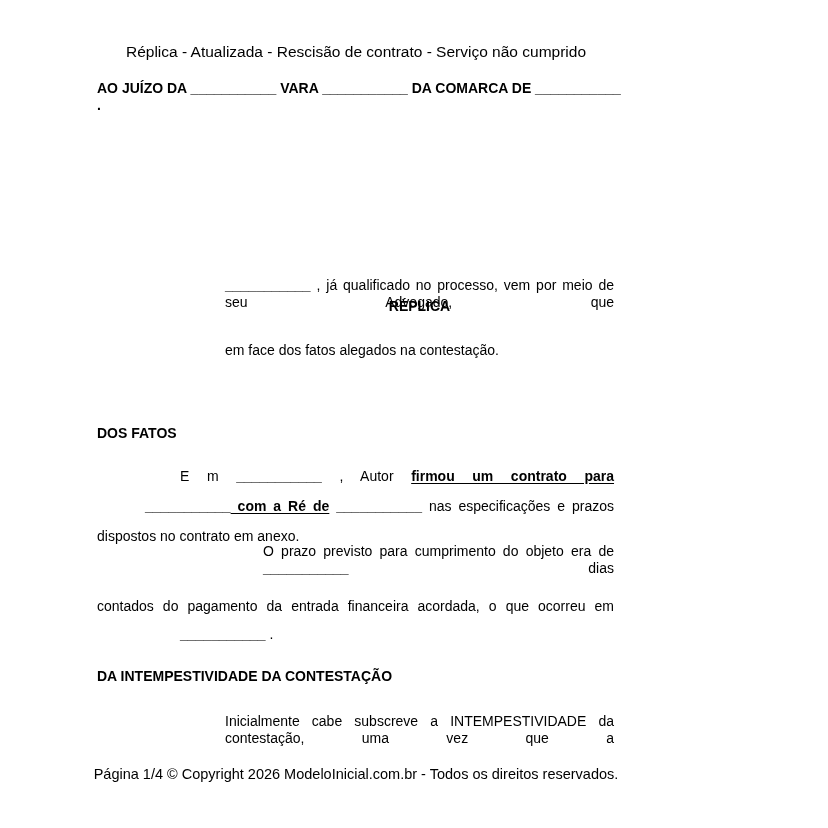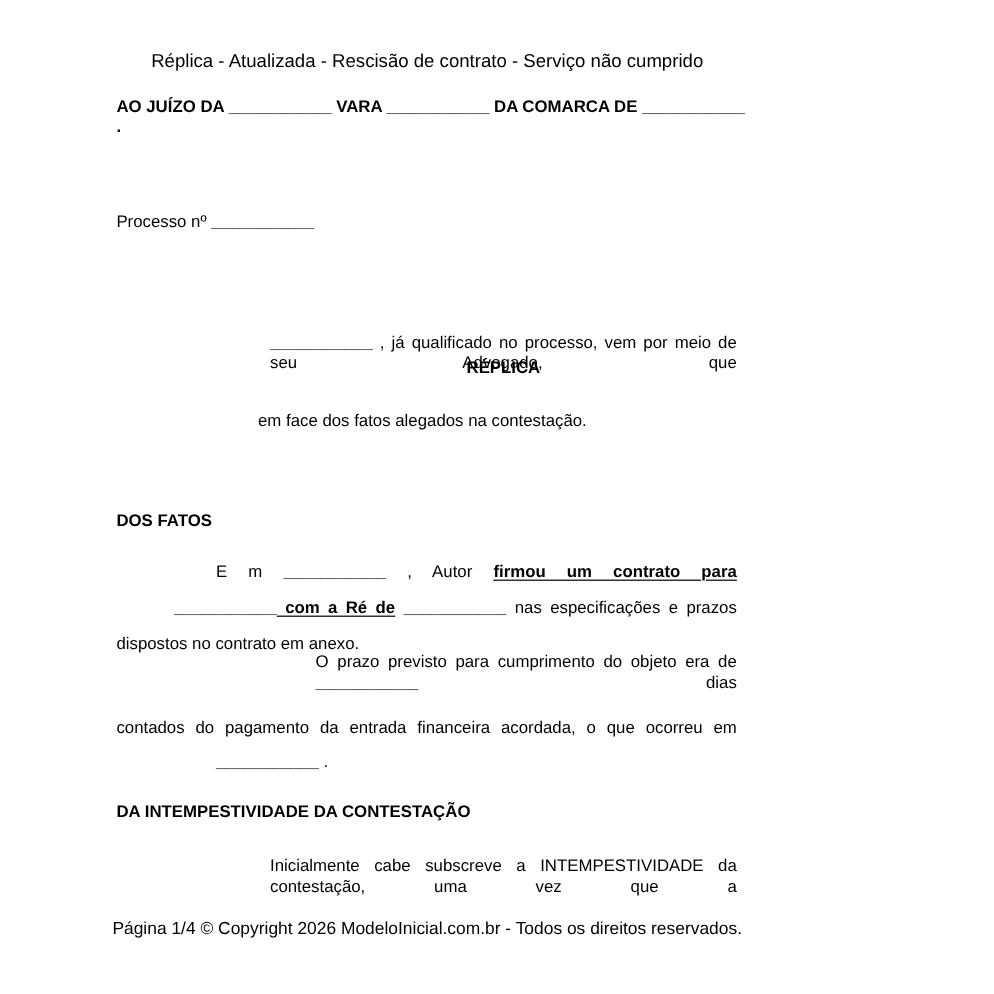--- a/index.html
+++ b/index.html
@@ -18,42 +18,41 @@
   .just { text-align:justify; text-align-last:justify; }
   .blank { font-weight:700; text-decoration:none; letter-spacing:0; }
   .bu { font-weight:700; text-decoration:underline; text-underline-offset:2px; }
 
   .l-title   { top:43px;  left:0; right:0; font-size:15.5px; }
   .l-addr    { top:80px;  left:97px; right:90px; }
   .l-proc    { top:176px; left:97px; }
   .l-qual1   { top:233px; left:225px; right:98px;margin-top:44px; }
   .l-qual2   { top:257px; left:213px; }
   .l-replica { top:298px; left:225px; right:98px; }
-  .l-emface  { top:342px; left:215px; }
+  .l-emface  { top:342px; left:225px; }
   .l-dosfatos{ top:425px; left:97px; }
   .l-fatos1  { top:468px; left:180px; right:98px; }
   .l-fatos2  { top:498px; left:145px; right:98px; }
   .l-fatos3  { top:528px; left:97px; }
   .l-prazo1  { top:543px; left:225px; right:98px;margin-left:38px; }
   .l-prazo2  { top:598px; left:97px; right:98px; }
   .l-prazo3  { top:626px; left:180px; }
   .l-inth    { top:668px; left:97px; }
   .l-int1    { top:713px; left:225px; right:98px; }
   .l-footer  { top:766px; left:0; right:0; font-size:14.5px; }
 </style>
 </head>
 <body>
 
 <div class="page">
 
   <div class="line l-title center">Réplica - Atualizada - Rescisão de contrato - Serviço não cumprido</div>
 
   <div class="line l-addr bold"><span>AO JUÍZO DA </span><span class="blank">___________</span><span> VARA </span><span class="blank">___________</span><span> DA COMARCA DE </span><span class="blank">___________</span><span> .</span></div>
 
-  <div class="line l-proc"><span>Processo nº </span><span class="blank">___________</span></div>
 
   <div class="line l-qual1 just"><span class="blank">___________</span><span> , já qualificado no processo, vem por meio de seu Advogado, que</span></div>
 
 
   <div class="line l-replica bold center">RÉPLICA</div>
 
   <div class="line l-emface">em face dos fatos alegados na contestação.</div>
 
   <div class="line l-dosfatos bold">DOS FATOS</div>
 

